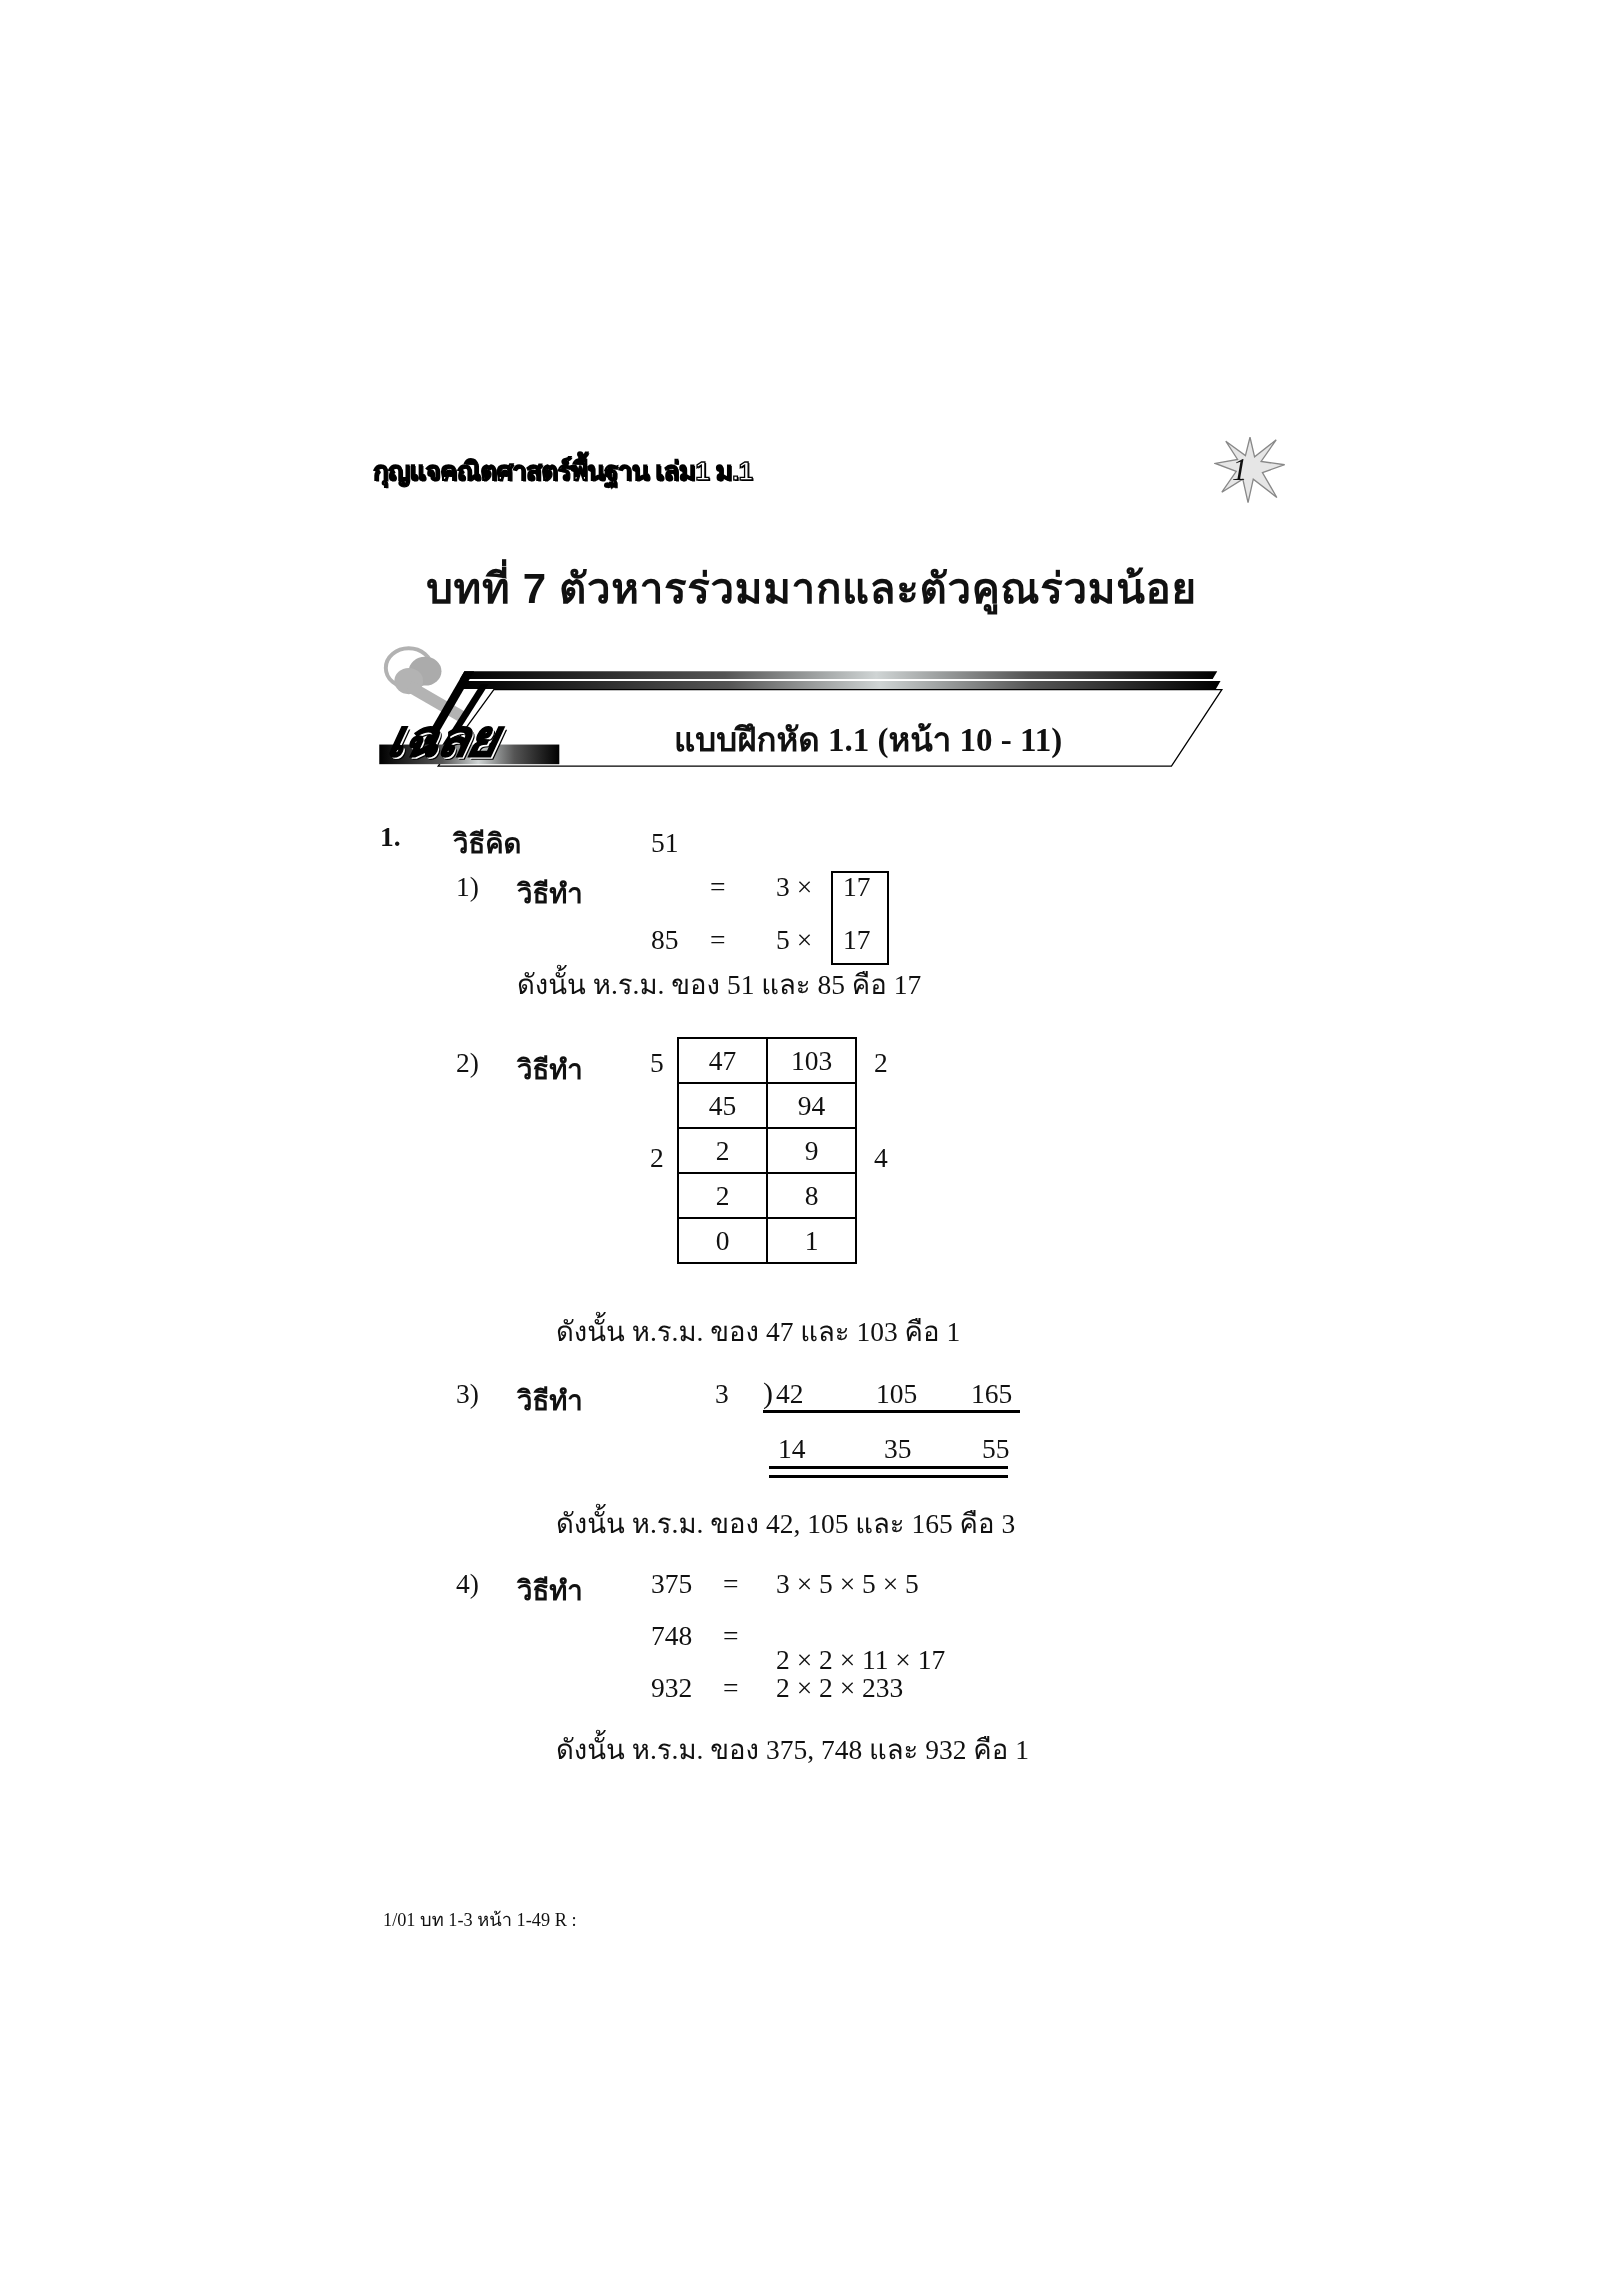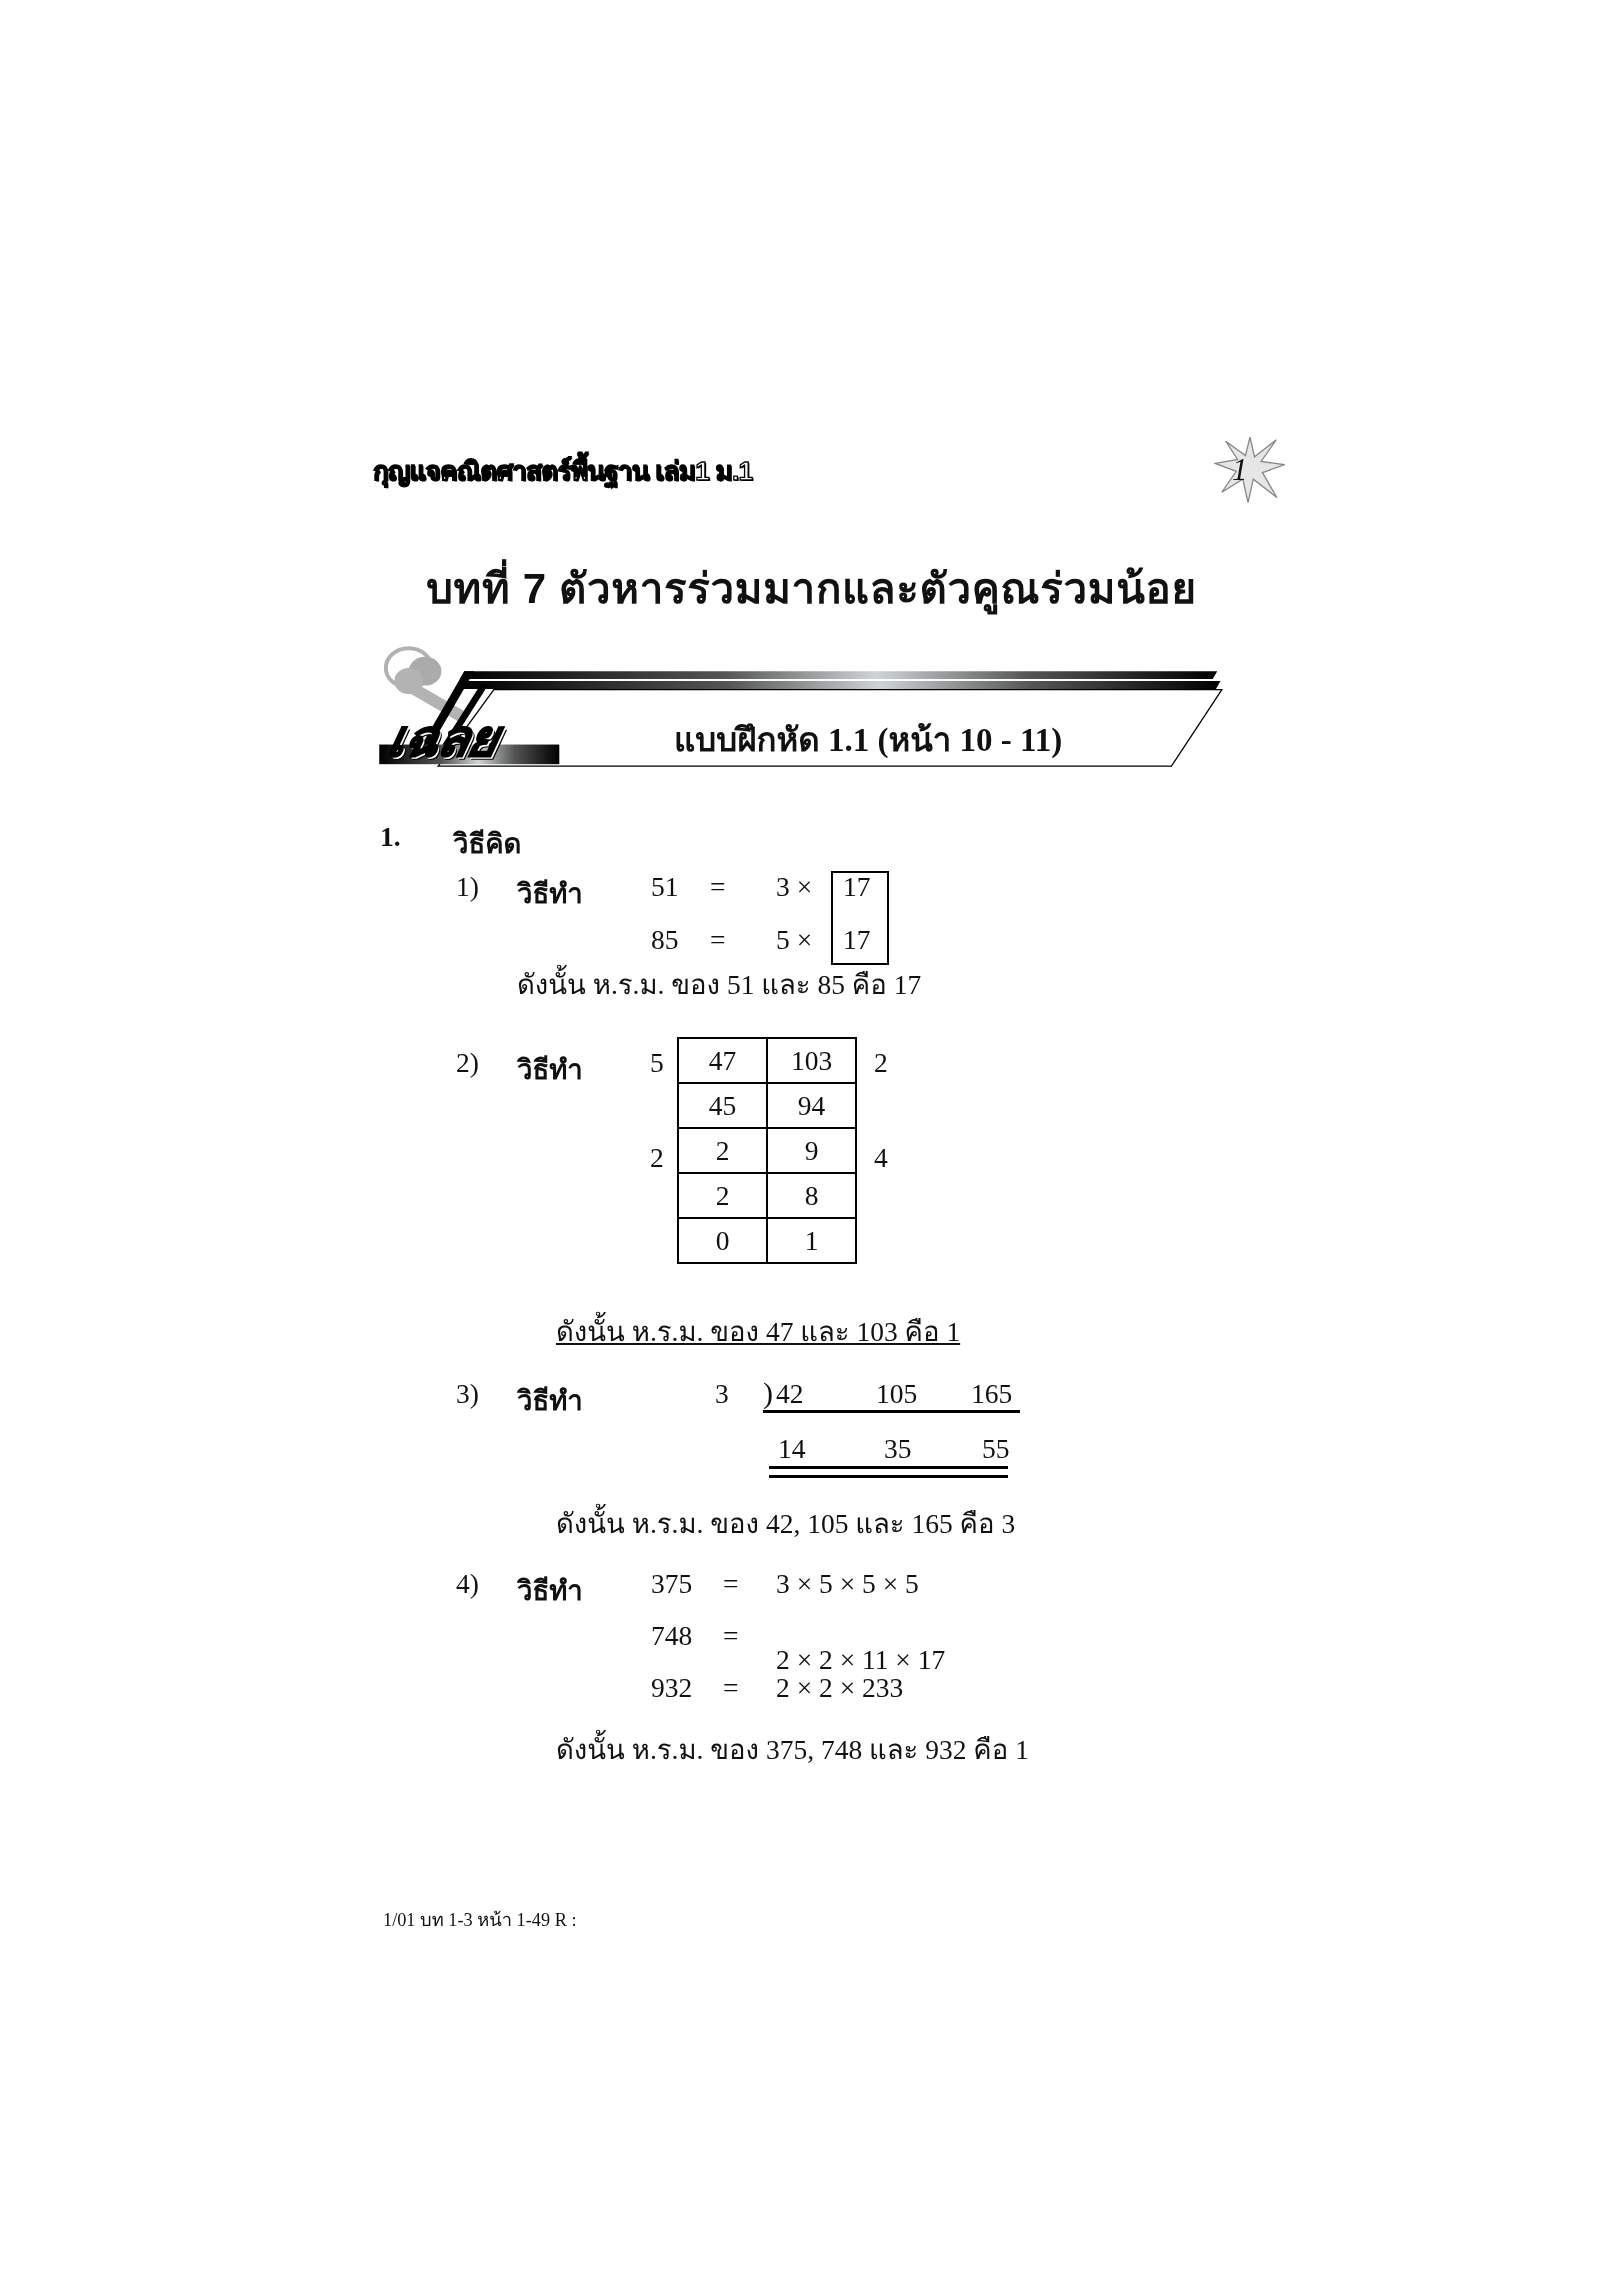--- a/index.html
+++ b/index.html
@@ -83,21 +83,21 @@
 </div>
 <div class="abs answer-logo">เฉลย</div>
 <div class="abs banner-title">แบบฝึกหัด 1.1 (หน้า 10 - 11)</div>
 
 <div class="abs txt bold" style="left:380px; top:821px;">1.</div>
 <div class="abs txt bold" style="left:453px; top:821px;">วิธีคิด</div>
 
 <div class="abs txt" style="left:456px; top:871px;">1)</div>
 <div class="abs txt bold" style="left:517px; top:871px;">วิธีทำ</div>
 
-<div class="abs txt" style="left:651px; top:871px;">51</div>
+<div class="abs txt" style="left:651px; top:827px;">51</div>
 <div class="abs txt" style="left:710px; top:871px;">=</div>
 <div class="abs txt" style="left:776px; top:871px;">3 ×</div>
 <div class="abs txt" style="left:843px; top:871px;">17</div>
 
 <div class="abs txt" style="left:651px; top:924px;">85</div>
 <div class="abs txt" style="left:710px; top:924px;">=</div>
 <div class="abs txt" style="left:776px; top:924px;">5 ×</div>
 <div class="abs txt" style="left:843px; top:924px;">17</div>
 <div class="abs" style="left:831px; top:871px; width:26px; height:90px; border:2.6px solid #000; width:54px;"></div>
 
@@ -129,21 +129,21 @@
     <td>2</td>
     <td>8</td>
   </tr>
   <tr>
     <td>0</td>
     <td>1</td>
   </tr>
 </tbody>
   </table>
 
-<div class="abs txt" style="left:556px; top:1309px;text-decoration:underline;">ดังนั้น  ห.ร.ม. ของ 47 และ 103 คือ 1</div>
+<div class="abs txt" style="left:556px; top:1309px;">ดังนั้น  ห.ร.ม. ของ 47 และ 103 คือ 1</div>
 
 <div class="abs txt" style="left:456px; top:1378px;">3)</div>
 <div class="abs txt bold" style="left:517px; top:1378px;">วิธีทำ</div>
 <div class="abs txt" style="left:715px; top:1378px;">3</div>
 <div class="abs txt" style="left:763px; top:1376px; font-size:30px;">)</div>
 <div class="abs txt" style="left:776px; top:1378px;">42</div>
 <div class="abs txt" style="left:876px; top:1378px;">105</div>
 <div class="abs txt" style="left:971px; top:1378px;">165</div>
 <div class="hline" style="left:763px; top:1410px; width:257px;"></div>
 

